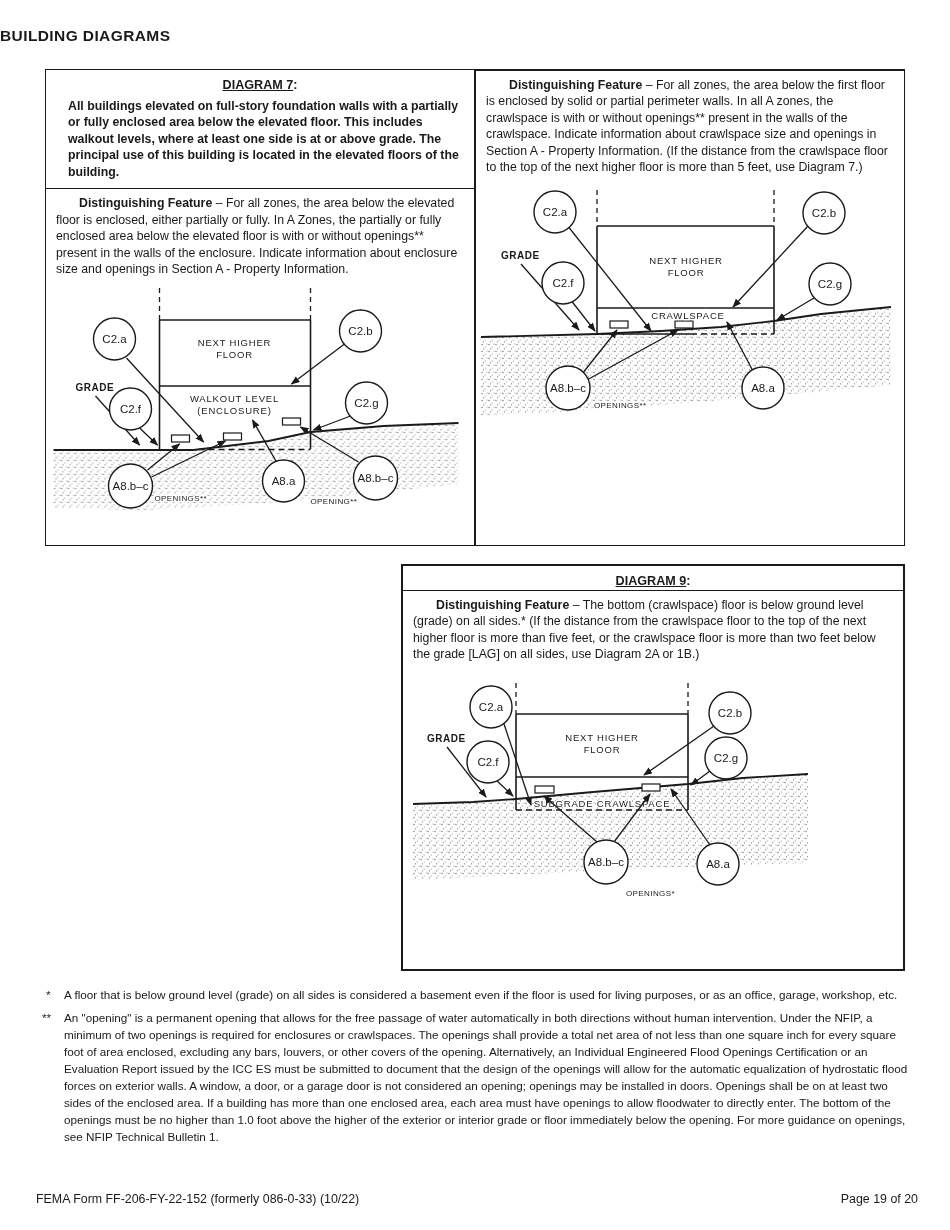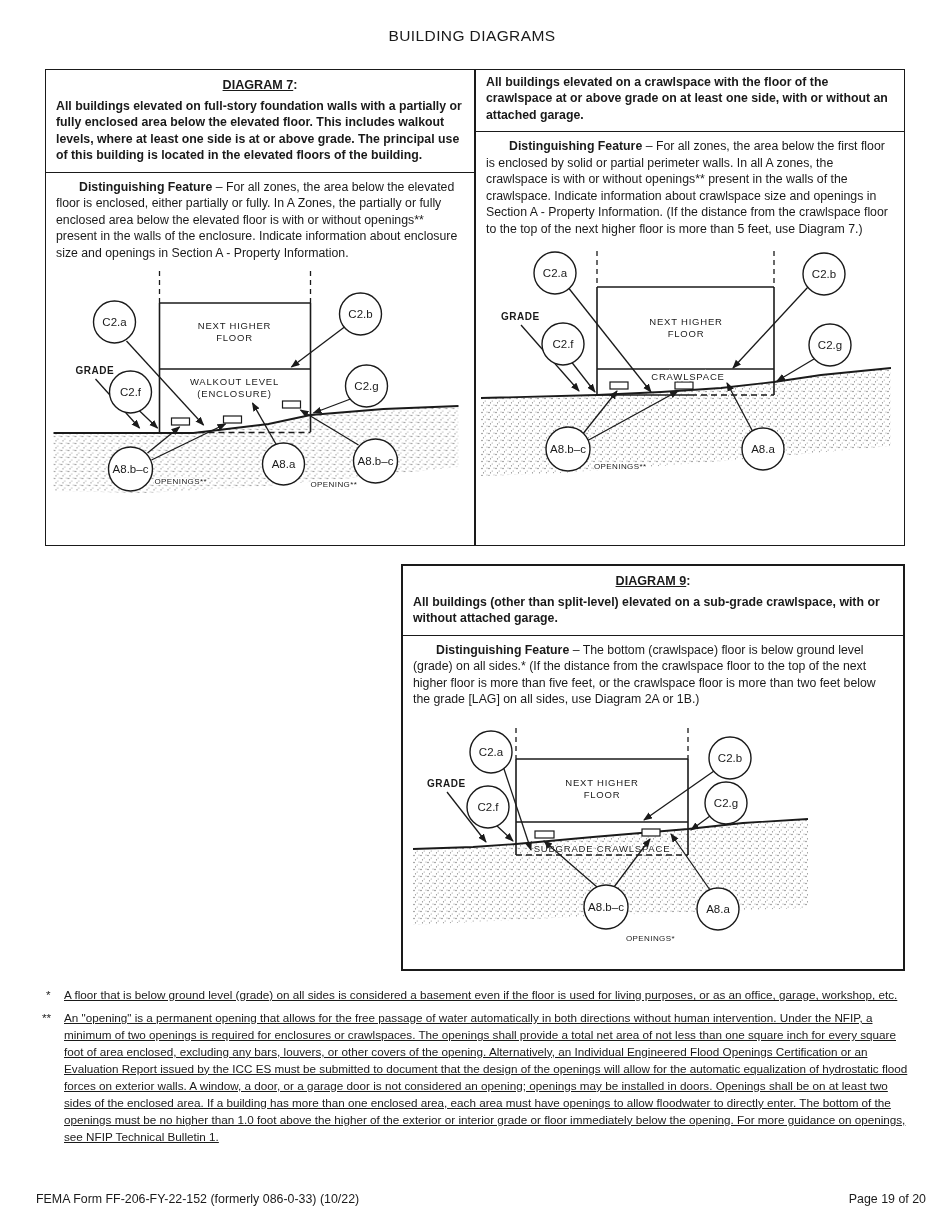--- a/index.html
+++ b/index.html
@@ -4,50 +4,50 @@
 <style>
   * { box-sizing: border-box; }
   html,body { margin:0; padding:0; background:#ffffff; }
   .page {
     width: 950px; height: 1230px; position: relative;
     background: #ffffff; color: #1a1a1a;
     font-family: "Liberation Sans", sans-serif;
     overflow: hidden;
   }
   .title {
-    margin: 27px 6px 24px 0; text-align: center;
-    font-size: 15.5px; font-weight: normal; letter-spacing: .4px;
+    margin: 27px 6px 24px 0; 
+    font-size: 15.5px; font-weight: bold; letter-spacing: .4px;
   }
   .row { display: flex; justify-content: space-between; padding: 0 45px; }
   .row.center { justify-content: flex-end; margin-top: 18px; }
   .dbox {
     width: 504px; height: 477px; border: 1.6px solid #1a1a1a;
     overflow: hidden; background:#fff;
   }
   .dbox.d9 { height: 407px; border-width: 2.4px; }
   .dhead { text-align: center; font-weight: bold; font-size: 12.6px; padding: 8px 0 2px 0; }
   .dhead .u { text-decoration: underline; }
-  .summary { font-weight: bold; font-size: 12.3px; line-height: 1.34; margin: 4px 10px 8px 10px; }
+  .summary { font-weight: bold; font-size: 12.3px; line-height: 1.34; margin: 4px 10px 8px 22px; }
   .sep { border-top: 1.3px solid #1a1a1a; height: 0; }
   .feature { font-size: 12.3px; line-height: 1.34; margin: 6px 10px 6px 10px; }
   .feature .b { font-weight: bold; margin-left: 23px; }
   figure { margin: 4px 0 0 0; }
   svg { display: block; }
   svg text { font-family: "Liberation Sans", sans-serif; fill: #1a1a1a; }
   .callout-label { font-size: 11.5px; }
   .bldg-label { font-size: 9.5px; letter-spacing: .8px; }
   .small-label { font-size: 8px; letter-spacing: .4px; }
   .grade-label { font-size: 10px; font-weight: bold; letter-spacing: .5px; }
   .halo { paint-order: stroke; stroke: #ffffff; stroke-width: 2.5px; }
   .footnotes { margin: 16px 38px 0 42px; font-size: 11.7px; line-height: 1.45; }
   .fn { display: flex; margin-bottom: 6px; }
   .fn .marker { flex: none; width: 22px; }
-  .fn .fntext { flex: 1; text-decoration: underline; }
+  .fn .fntext { flex: 1; }
   .pfooter {
-    position: absolute; left: 36px; right: 24px; bottom: 24px;
+    position: absolute; left: 36px; right: 32px; bottom: 24px;
     display: flex; justify-content: space-between; font-size: 12.4px;
   }
 </style>
 </head>
 <body>
 
 <div class="page">
 
   <h1 class="title">BUILDING DIAGRAMS</h1>
 
@@ -135,21 +135,20 @@
               </g>
           </g>
           <text x="22" y="107" class="grade-label">GRADE</text>
           <text x="101" y="217" class="small-label halo">OPENINGS**</text>
           <text x="257" y="220" class="small-label halo">OPENING**</text>
         </svg>
       </figure>
     </section>
 
     <section class="dbox">
-      <p class="summary">All buildings elevated on a crawlspace with the floor of the crawlspace at or above grade on at least one side, with or without an attached garage.</p>
       <div class="sep"></div>
       <p class="feature"><span class="b">Distinguishing Feature</span><span> – For all zones, the area below the first floor is enclosed by solid or partial perimeter walls. In all A zones, the crawlspace is with or without openings** present in the walls of the crawlspace. Indicate information about crawlspace size and openings in Section A  - Property Information. (If the distance from the crawlspace floor to the top of the next higher floor is more than 5 feet, use Diagram 7.)</span></p>
       <figure style="margin-left:5px;">
         <svg width="410" height="245" viewBox="0 0 410 245">
           <defs>
             <marker id="ah8" markerWidth="10" markerHeight="8" refX="8" refY="3.5" orient="auto" markerUnits="userSpaceOnUse">
               <path d="M0,0 L9,3.5 L0,7 Z" fill="#1a1a1a"></path>
             </marker>
             <pattern id="sp8" width="7" height="7" patternUnits="userSpaceOnUse">
               <circle cx="1" cy="1.5" r="0.7" fill="#6e6e6e"></circle>
@@ -218,21 +217,20 @@
           <text x="20" y="77" class="grade-label">GRADE</text>
           <text x="113" y="226" class="small-label halo">OPENINGS**</text>
         </svg>
       </figure>
     </section>
   </div>
 
   <div class="row center">
     <section class="dbox d9">
       <div class="dhead"><span class="u">DIAGRAM 9</span><span>:</span></div>
-      <p class="summary">All buildings (other than split-level) elevated on a sub-grade crawlspace, with or without attached garage.</p>
       <div class="sep"></div>
       <p class="feature"><span class="b">Distinguishing Feature</span><span> – The bottom (crawlspace) floor is below ground level (grade) on all sides.* (If the distance from the crawlspace floor to the top of the next higher floor is more than five feet, or the crawlspace floor is more than two feet below the grade [LAG] on all sides, use Diagram 2A or 1B.)</span></p>
       <figure style="margin-left:10px;">
         <svg width="395" height="238" viewBox="0 0 395 238">
           <defs>
             <marker id="ah9" markerWidth="10" markerHeight="8" refX="8" refY="3.5" orient="auto" markerUnits="userSpaceOnUse">
               <path d="M0,0 L9,3.5 L0,7 Z" fill="#1a1a1a"></path>
             </marker>
             <pattern id="sp9" width="7" height="7" patternUnits="userSpaceOnUse">
               <circle cx="1" cy="1.5" r="0.7" fill="#6e6e6e"></circle>

